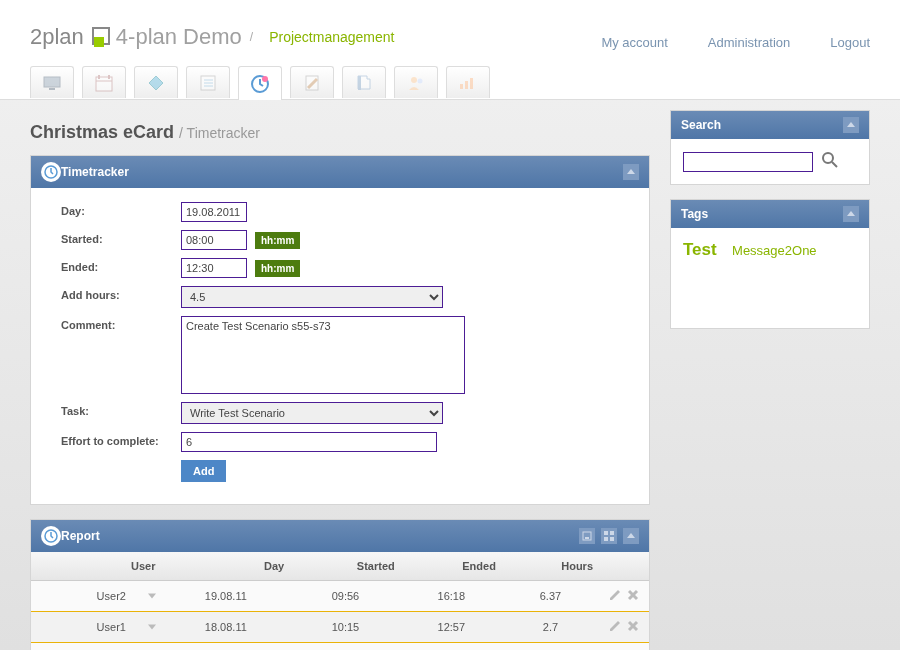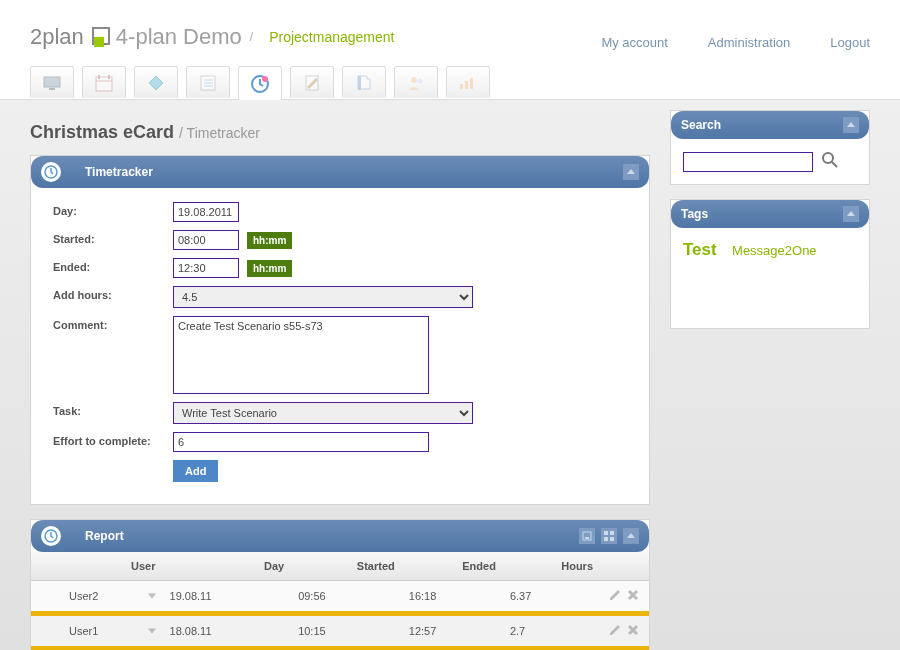--- a/index.html
+++ b/index.html
@@ -62,65 +62,65 @@
   .side { width: 200px; }
 
   .page-title { font-size: 18px; color: #555; font-weight: bold; margin: 12px 0 12px; }
   .page-title .sub { font-size: 14px; color: #999; font-weight: normal; }
 
   .panel { background: #fff; border: 1px solid #d5d5d5; margin-bottom: 14px; }
   .panel-hd {
     background: linear-gradient(to bottom, #6a8bb5, #4f76a7);
     color: #fff; font-weight: bold;
     padding: 6px 10px;
-    display: flex; align-items: center; gap: 24px; border-radius: 12px;
+    display: flex; align-items: center; gap: 0;
   }
   .panel-hd .hd-ico {
     width: 20px; height: 20px; background: #fff; border-radius: 50%;
     display: inline-flex; align-items: center; justify-content: center;
   }
   .panel-hd .hd-actions { margin-left: auto; display: flex; gap: 6px; }
   .hd-btn {
     width: 16px; height: 16px; background: #7e9bc1;
     display: inline-flex; align-items: center; justify-content: center;
     cursor: pointer;
   }
-  .panel-body { padding: 14px 22px; }
+  .panel-body { padding: 14px 30px; }
 
   .frow { display: flex; align-items: flex-start; margin-bottom: 8px; }
   .frow label { width: 120px; font-weight: bold; color: #555; padding-top: 3px; font-size: 11px;}
   .frow .control { display: flex; align-items: center; gap: 8px; }
   input[type=text], textarea, select {
     border: 1px solid #4c1d95; font-size: 11px; padding: 3px 4px;
     font-family: inherit; color: #444;
   }
   input[type=text] { width: 66px; }
   .inp-wide { width: 256px !important; }
-  select { width: 300px; height: 22px; }
-  textarea { width: 256px; height: 78px; resize: none; }
+  select { width: 262px; height: 22px; }
+  textarea { width: 284px; height: 78px; resize: none; }
   .hint {
     background: #4d7c0f; color: #fff; font-size: 10px;
     padding: 3px 6px; font-weight: bold;
   }
   .btn {
     background: #4d87c7; color: #fff; border: none;
     padding: 5px 12px; font-size: 11px; font-weight: bold; cursor: pointer;
   }
 
   
   table { width: 100%; border-collapse: collapse; font-size: 11px; }
   thead th {
     background: linear-gradient(to bottom, #f7f7f7, #e6e6e6);
     color: #555; font-weight: bold; text-align: right;
     padding: 8px 6px; border-bottom: 1px solid #ccc;
   }
   thead th:first-child { width: 30px; }
   tbody td {
-    padding: 7px 8px; border-bottom: 5px solid #eab308;
-    background: #fafafa; color: #555;
+    padding: 7px 8px; border-bottom: 1px solid #eab308;
+    background: #fafafa; color: #555; text-align: center;
   }
   tbody tr:nth-child(even) td { background: #f2f2f2; }
   .cell-user { position: relative; }
   .cell-user .dd {
     position: absolute; right: 6px; top: 50%; transform: translateY(-50%);
     width: 0; height: 0; border-left: 4px solid transparent;
     border-right: 4px solid transparent; border-top: 5px solid #bbb;
   }
   .row-actions { display: flex; gap: 4px; justify-content: center; }
 

